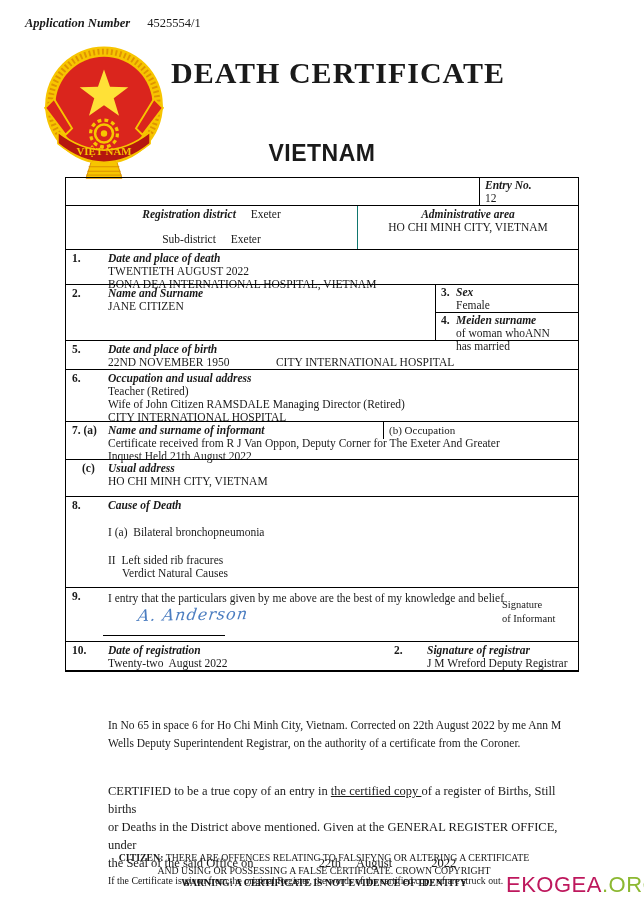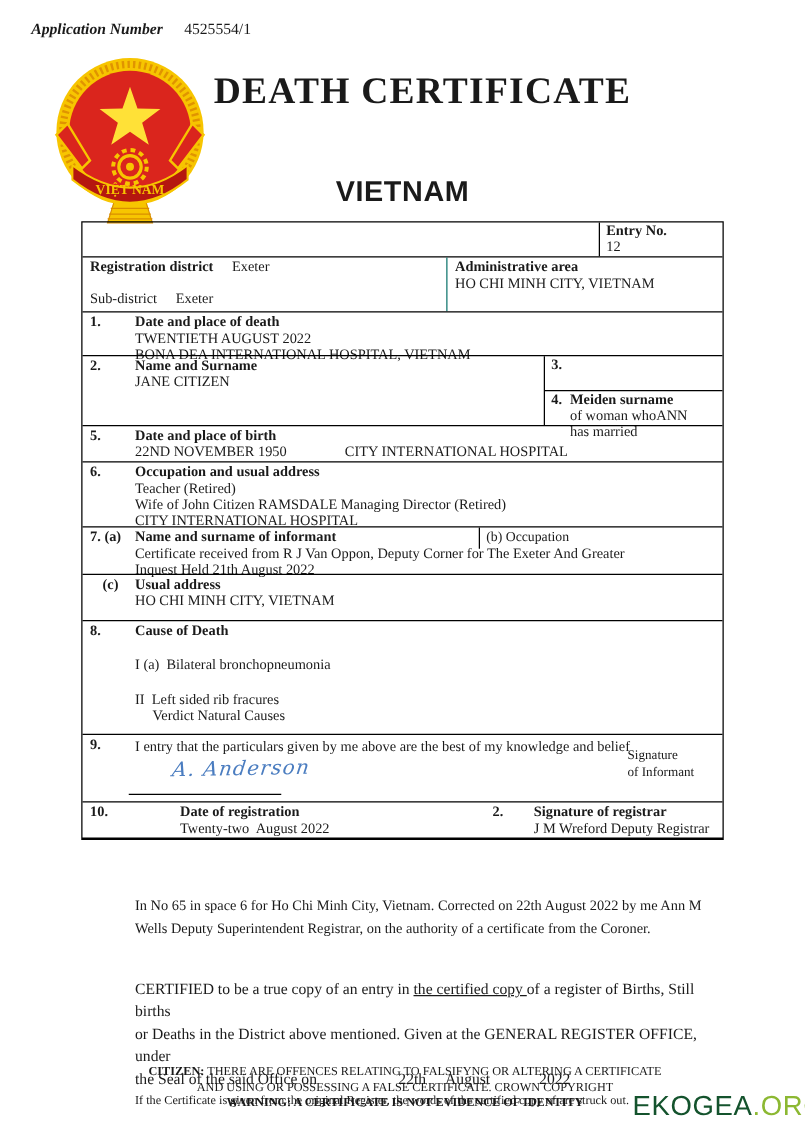--- a/index.html
+++ b/index.html
@@ -34,30 +34,30 @@
 
   
   .formtable {
     position: absolute; left: 65px; top: 177px;
     width: 514px; height: 495px;
     border: 1px solid #000; border-bottom-width: 2px;
     font-size: 11.5px; line-height: 13px;
   }
   .vrow { border-top: 1px solid #000; position: relative; display: flex; }
   .vrow:first-child { border-top: none; }
-  .lbl { font-weight: bold; }
+  .lbl { font-weight: bold; font-style: italic; }
   .numcol { width: 42px; padding: 2px 0 0 6px; font-weight: bold; flex-shrink: 0; }
   .contentcol { flex: 1; padding-top: 2px; }
   .pre { white-space: pre-wrap; }
 
   .row-entry { height: 27px; }
   .row-entry .spacer { flex: 1; }
   .entry-cell { width: 99px; border-left: 1px solid #000; padding: 1px 5px; }
 
-  .row-district { height: 44px; }
+  .row-district { height: 44px; text-align: center; }
   .district-cell { flex: 1; padding: 2px 6px 3px; display: flex; flex-direction: column; justify-content: space-between; }
   .admin-cell { width: 221px; border-left: 1px solid #0f766e; padding: 2px 6px; }
   .val-gap { margin-left: 12px; font-weight: normal; }
 
   .row-1 { height: 35px; }
   .row-2to4 { height: 56px; }
   .sexcol { width: 143px; border-left: 1px solid #000; flex-shrink: 0; }
   .subrow3 { height: 27px; display: flex; }
   .subrow4 { height: 29px; border-top: 1px solid #000; display: flex; }
   .subnum { width: 20px; padding: 1px 0 0 5px; font-weight: bold; flex-shrink: 0; }
@@ -90,38 +90,38 @@
     position: absolute; left: 72px; top: 20px;
     font-family: "DejaVu Serif", serif;
     font-style: italic; font-size: 16px; letter-spacing: 1px;
     color: #4b7dc0;
     transform: skewX(-8deg) rotate(-1deg);
   }
   .sig-underline { position: absolute; left: 37px; top: 47px; width: 122px; height: 1px; background: #000; }
   .sig-labels { position: absolute; left: 436px; top: 10px; font-size: 10.5px; line-height: 14px; }
 
   .row-1011 { height: 29px; }
-  .part10 { width: 322px; display: flex; gap: 36px; }
+  .part10 { width: 322px; display: flex; }
   .part11 { flex: 1; display: flex; }
   .num11 { width: 39px; padding: 2px 0 0 6px; font-weight: bold; flex-shrink: 0; }
 
   
   .correction { position: absolute; left: 108px; top: 716px; width: 460px; font-size: 11.5px; line-height: 18px; }
   .certified { position: absolute; left: 108px; top: 782px; width: 475px; font-size: 12.5px; line-height: 18px; }
   .certified u { text-decoration: underline; }
   .cert-day { margin-left: 62px; }
   .cert-month { margin-left: 12px; }
   .cert-year { margin-left: 36px; }
   .fineprint { font-size: 9.8px; line-height: 13px; margin-top: 2px; }
 
   .caution { position: absolute; left: 62px; top: 852px; width: 524px; text-align: center; font-size: 9.8px; line-height: 12.5px; }
   .caution .bold { font-weight: bold; }
 
   .logo { position: absolute; left: 506px; top: 872px; font-family: "Liberation Sans", sans-serif; font-size: 22px; letter-spacing: 0.5px; }
-  .logo-main { color: #14532d; }
+  .logo-main { color: #be185d; }
   .logo-tld { color: #8cb832; }
 </style>
 </head>
 <body>
 
 <div class="page">
 
   <div class="app-line">
     <span class="app-label">Application Number</span>
     <span class="app-value">4525554/1</span>
@@ -184,20 +184,24 @@
 
     <div class="vrow row-2to4">
       <div class="numcol">2.</div>
       <div class="contentcol">
         <div class="lbl">Name and Surname</div>
         <div>JANE CITIZEN</div>
       </div>
       <div class="sexcol">
         <div class="subrow3">
           <div class="subnum">3.</div>
+          <div class="subcontent">
+            <div class="lbl">Sex</div>
+            <div>Female</div>
+          </div>
         </div>
         <div class="subrow4">
           <div class="subnum">4.</div>
           <div class="subcontent">
             <div class="lbl">Meiden surname</div>
             <div class="maiden-line">
               <span>of woman who</span>
               <span>ANN</span>
             </div>
             <div>has married</div>

